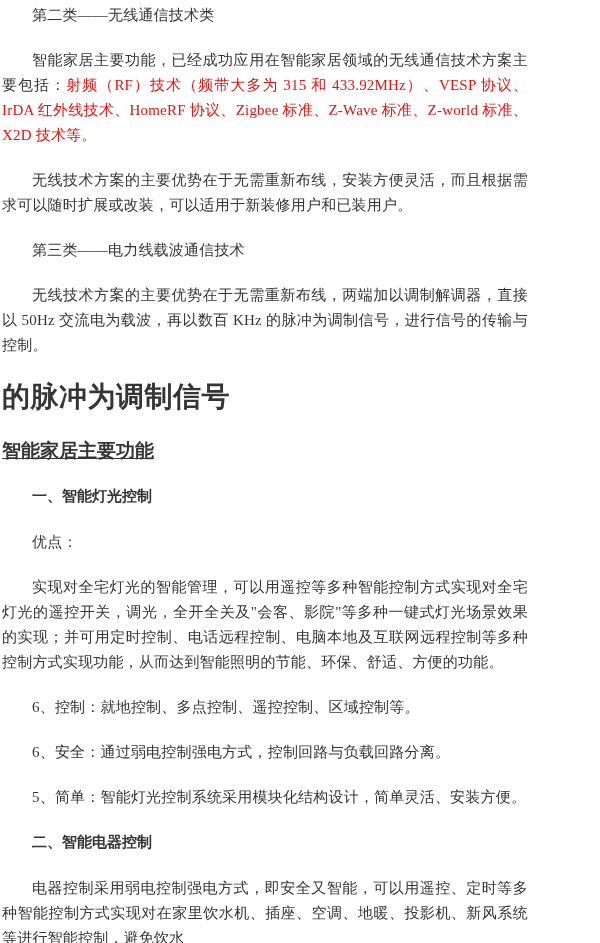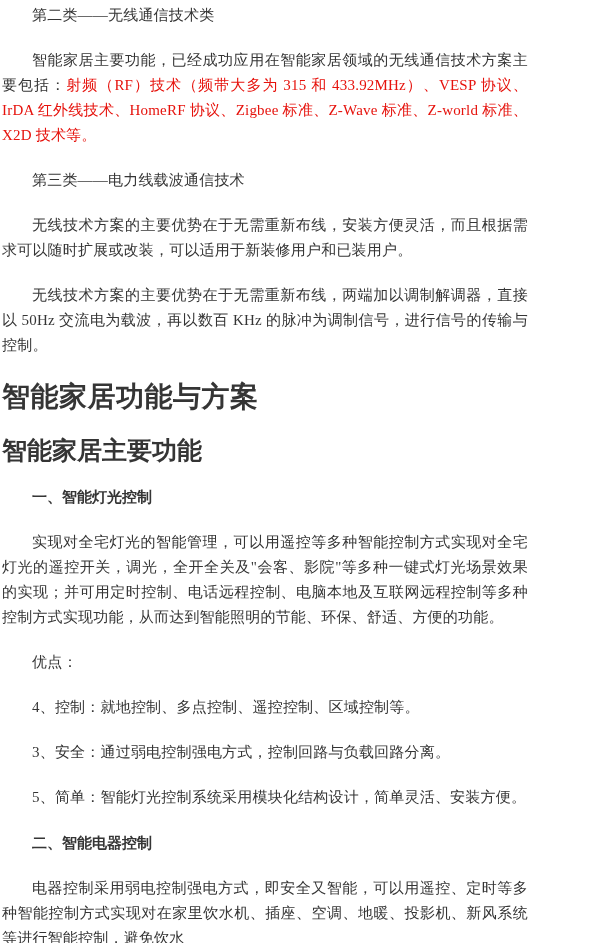--- a/index.html
+++ b/index.html
@@ -27,64 +27,65 @@
   h1.doc-h1 {
     font-size: 28px;
     line-height: 38px;
     margin: 16px 0 0 0;
     font-weight: bold;
     color: var(--text, #353535);
     font-family: "Liberation Sans", "DejaVu Sans", sans-serif;
     letter-spacing: 0.5px;
   }
   h2.doc-h2 {
-    font-size: 25px;
+    font-size: 19px;
     line-height: 27px;
     margin: 21px 0 0 0;
     font-weight: bold;
     color: var(--text, #353535);
     font-family: "Liberation Sans", "DejaVu Sans", sans-serif;
+    text-decoration: underline;
   }
   p.doc-h3 {
     font-size: 15px;
     line-height: 25px;
     margin: 21px 0 0 0;
     font-weight: bold;
     text-indent: 2em;
-    font-family: Liberation Serif, serif;
+    font-family: Liberation Mono, monospace;
   }
 </style>
 </head>
 <body>
 
 <div class="page">
 
   <p class="body">第二类——无线通信技术类</p>
 
   <p class="body"><span>智能家居主要功能，已经成功应用在智能家居领域的无线通信技术方案主要包括：</span><span class="red">射频（RF）技术（频带大多为 315 和 433.92MHz）、VESP 协议、IrDA 红外线技术、HomeRF 协议、Zigbee 标准、Z-Wave 标准、Z-world 标准、X2D 技术等。</span></p>
 
+  <p class="body">无线技术方案的主要优势在于无需重新布线，安装方便灵活，而且根据需求可以随时扩展或改装，可以适用于新装修用户和已装用户。</p>
+
   <p class="body">第三类——电力线载波通信技术</p>
-
-  <p class="body">无线技术方案的主要优势在于无需重新布线，安装方便灵活，而且根据需求可以随时扩展或改装，可以适用于新装修用户和已装用户。</p>
 
   <p class="body">无线技术方案的主要优势在于无需重新布线，两端加以调制解调器，直接以 50Hz 交流电为载波，再以数百 KHz 的脉冲为调制信号，进行信号的传输与控制。</p>
 
-  <h1 class="doc-h1">智能家居功能与方案</h1>
+  <h1 class="doc-h1">的脉冲为调制信号</h1>
 
   <h2 class="doc-h2">智能家居主要功能</h2>
 
   <p class="doc-h3">一、智能灯光控制</p>
 
+  <p class="body">优点：</p>
+
   <p class="body">实现对全宅灯光的智能管理，可以用遥控等多种智能控制方式实现对全宅灯光的遥控开关，调光，全开全关及"会客、影院"等多种一键式灯光场景效果的实现；并可用定时控制、电话远程控制、电脑本地及互联网远程控制等多种控制方式实现功能，从而达到智能照明的节能、环保、舒适、方便的功能。</p>
 
-  <p class="body">优点：</p>
+  <p class="body">6、控制：就地控制、多点控制、遥控控制、区域控制等。</p>
 
-  <p class="body">4、控制：就地控制、多点控制、遥控控制、区域控制等。</p>
-
-  <p class="body">3、安全：通过弱电控制强电方式，控制回路与负载回路分离。</p>
+  <p class="body">6、安全：通过弱电控制强电方式，控制回路与负载回路分离。</p>
 
   <p class="body">5、简单：智能灯光控制系统采用模块化结构设计，简单灵活、安装方便。</p>
 
 
   <p class="doc-h3">二、智能电器控制</p>
 
   <p class="body">电器控制采用弱电控制强电方式，即安全又智能，可以用遥控、定时等多种智能控制方式实现对在家里饮水机、插座、空调、地暖、投影机、新风系统等进行智能控制，避免饮水</p>
 
 </div>
 

